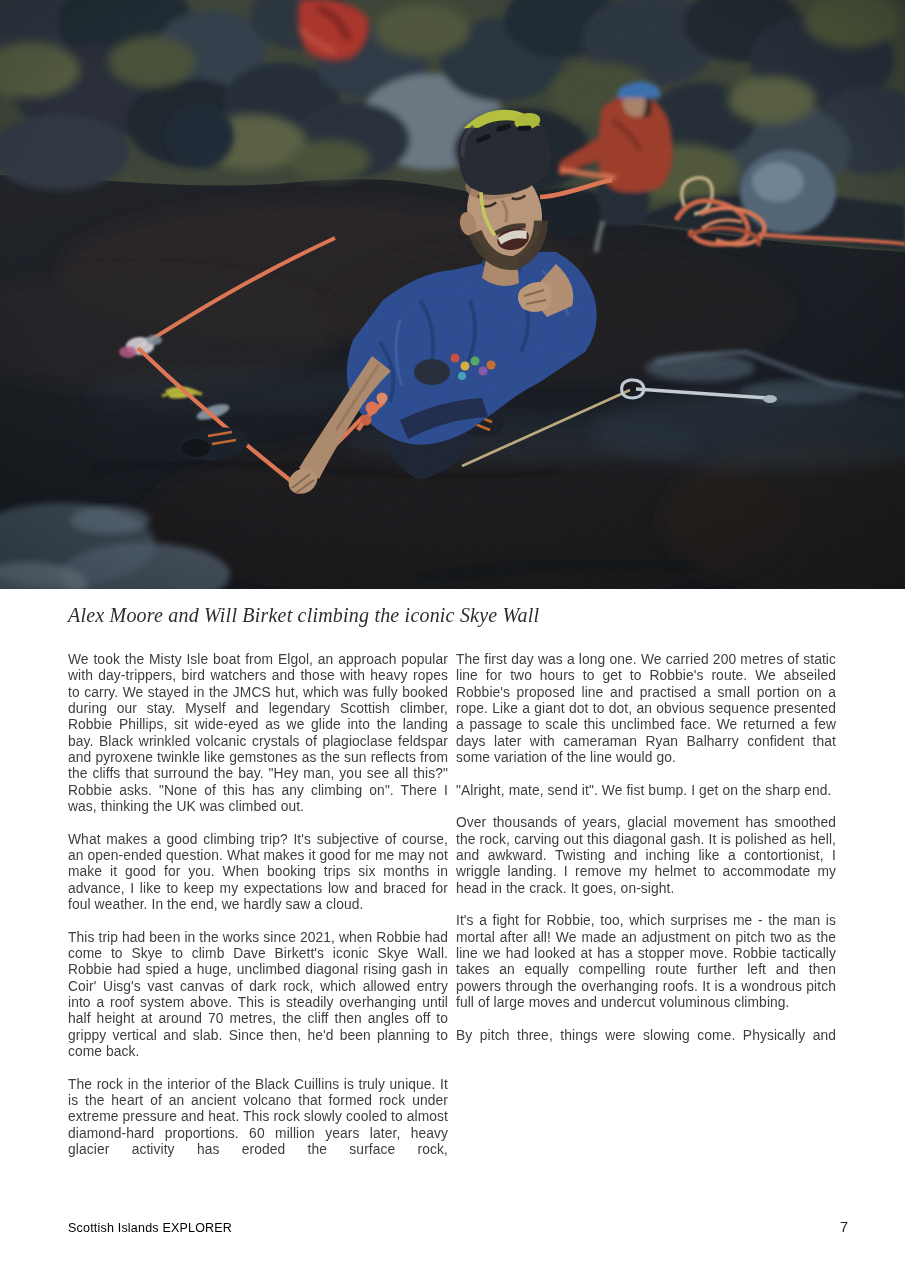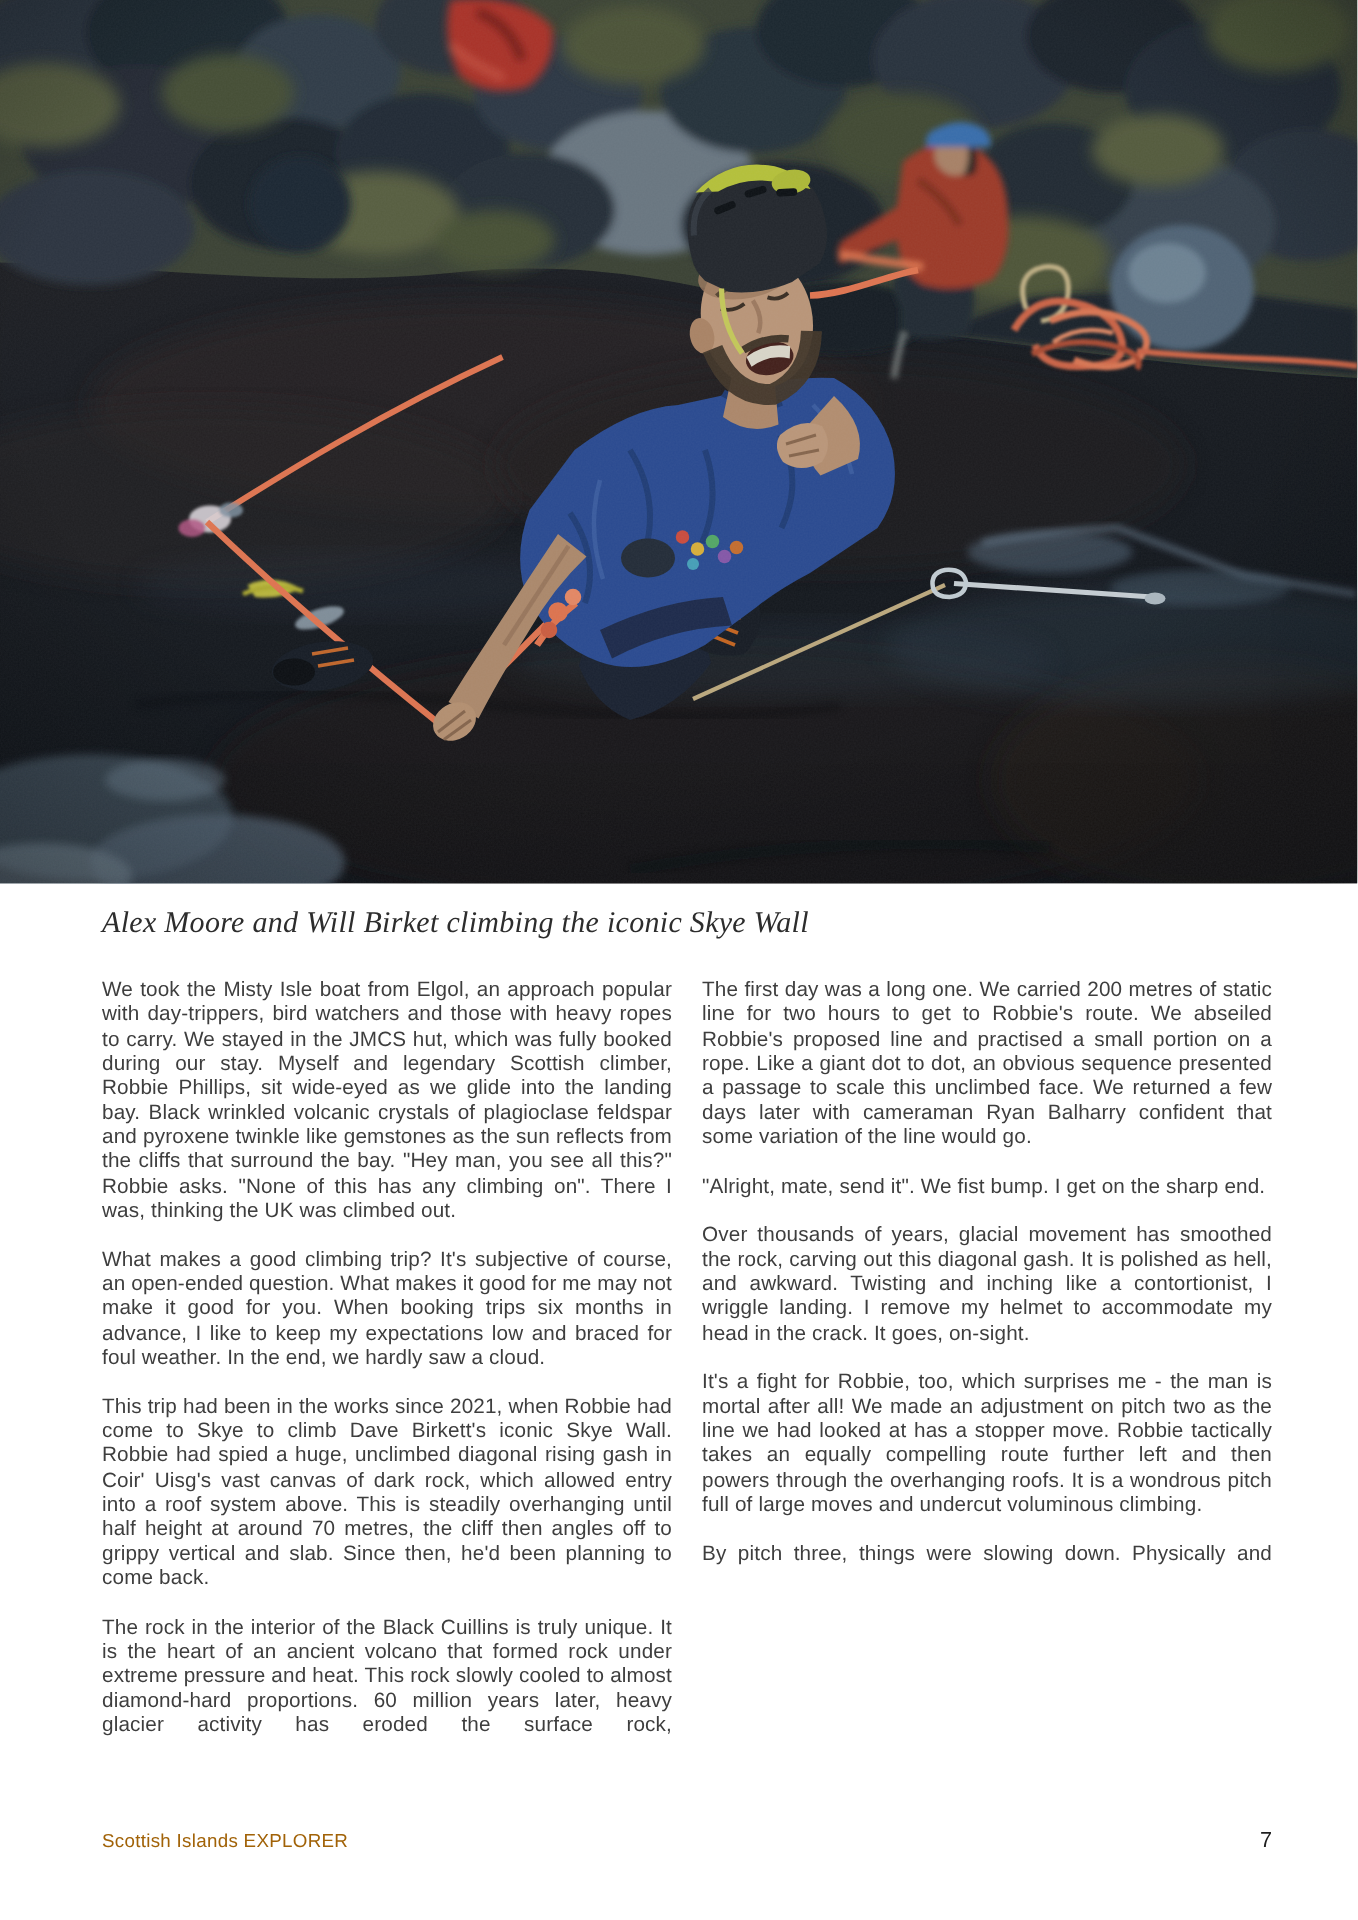--- a/index.html
+++ b/index.html
@@ -3,28 +3,28 @@
 <meta charset="utf-8">
 <style>
   html,body{margin:0;padding:0;background:#ffffff;}
   .page{position:relative;width:905px;height:1280px;background:#ffffff;overflow:hidden;
         font-family:"Liberation Sans",sans-serif;}
   figure.photo{position:absolute;left:0;top:0;width:905px;height:589px;margin:0;}
   figure.photo svg{display:block;}
   .caption{position:absolute;left:68px;top:604px;width:700px;
            font-family:"Liberation Serif",serif;font-style:italic;
            font-size:20px;color:#2d2d2d;letter-spacing:.2px;}
-  .columns{position:absolute;left:68px;top:652px;width:780px;display:flex;gap:20px;}
+  .columns{position:absolute;left:68px;top:652px;width:780px;display:flex;gap:8px;}
   .col{width:380px;}
   .col p{margin:0 0 16.3px 0;font-size:13.8px;line-height:16.35px;color:#3e3e3e;
          text-align:justify;letter-spacing:.1px;}
   .col p.continued{text-align-last:justify;}
   .footer{position:absolute;left:68px;top:1219px;width:780px;display:flex;
           justify-content:space-between;align-items:baseline;}
-  .pub{font-size:12.5px;color:#a16207;letter-spacing:.2px;}
+  .pub{font-size:12.5px;color:#000000;letter-spacing:.2px;}
   .pagenum{font-size:14.5px;color:#1f1f1f;}
 </style>
 </head>
 <body>
 
 <div class="page">
 
   <figure class="photo">
     <svg width="905" height="589" viewBox="0 0 905 589" xmlns="http://www.w3.org/2000/svg">
       <defs>
@@ -270,21 +270,21 @@
         <p>We took the Misty Isle boat from Elgol, an approach popular with day-trippers, bird watchers and those with heavy ropes to carry. We stayed in the JMCS hut, which was fully booked during our stay. Myself and legendary Scottish climber, Robbie Phillips, sit wide-eyed as we glide into the landing bay. Black wrinkled volcanic crystals of plagioclase feldspar and pyroxene twinkle like gemstones as the sun reflects from the cliffs that surround the bay. "Hey man, you see all this?" Robbie asks. "None of this has any climbing on". There I was, thinking the UK was climbed out.</p>
         <p>What makes a good climbing trip? It's subjective of course, an open-ended question. What makes it good for me may not make it good for you. When booking trips six months in advance, I like to keep my expectations low and braced for foul weather. In the end, we hardly saw a cloud.</p>
         <p>This trip had been in the works since 2021, when Robbie had come to Skye to climb Dave Birkett's iconic Skye Wall. Robbie had spied a huge, unclimbed diagonal rising gash in Coir' Uisg's vast canvas of dark rock, which allowed entry into a roof system above. This is steadily overhanging until half height at around 70 metres, the cliff then angles off to grippy vertical and slab. Since then, he'd been planning to come back.</p>
         <p class="continued">The rock in the interior of the Black Cuillins is truly unique. It is the heart of an ancient volcano that formed rock under extreme pressure and heat. This rock slowly cooled to almost diamond-hard proportions. 60 million years later, heavy glacier activity has eroded the surface rock,</p>
       </div>
     <div class="col">
         <p>The first day was a long one. We carried 200 metres of static line for two hours to get to Robbie's route. We abseiled Robbie's proposed line and practised a small portion on a rope. Like a giant dot to dot, an obvious sequence presented a passage to scale this unclimbed face. We returned a few days later with cameraman Ryan Balharry confident that some variation of the line would go.</p>
         <p>"Alright, mate, send it". We fist bump. I get on the sharp end.</p>
         <p>Over thousands of years, glacial movement has smoothed the rock, carving out this diagonal gash. It is polished as hell, and awkward. Twisting and inching like a contortionist, I wriggle landing. I remove my helmet to accommodate my head in the crack. It goes, on-sight.</p>
         <p>It's a fight for Robbie, too, which surprises me - the man is mortal after all! We made an adjustment on pitch two as the line we had looked at has a stopper move. Robbie tactically takes an equally compelling route further left and then powers through the overhanging roofs. It is a wondrous pitch full of large moves and undercut voluminous climbing.</p>
-        <p class="continued">By pitch three, things were slowing down. Physically and</p>
+        <p class="continued">By pitch three, things were slowing come. Physically and</p>
       </div>
   </div>
 
   <div class="footer">
     <span class="pub">Scottish Islands EXPLORER</span>
     <span class="pagenum">7</span>
   </div>
 
 </div>
 

